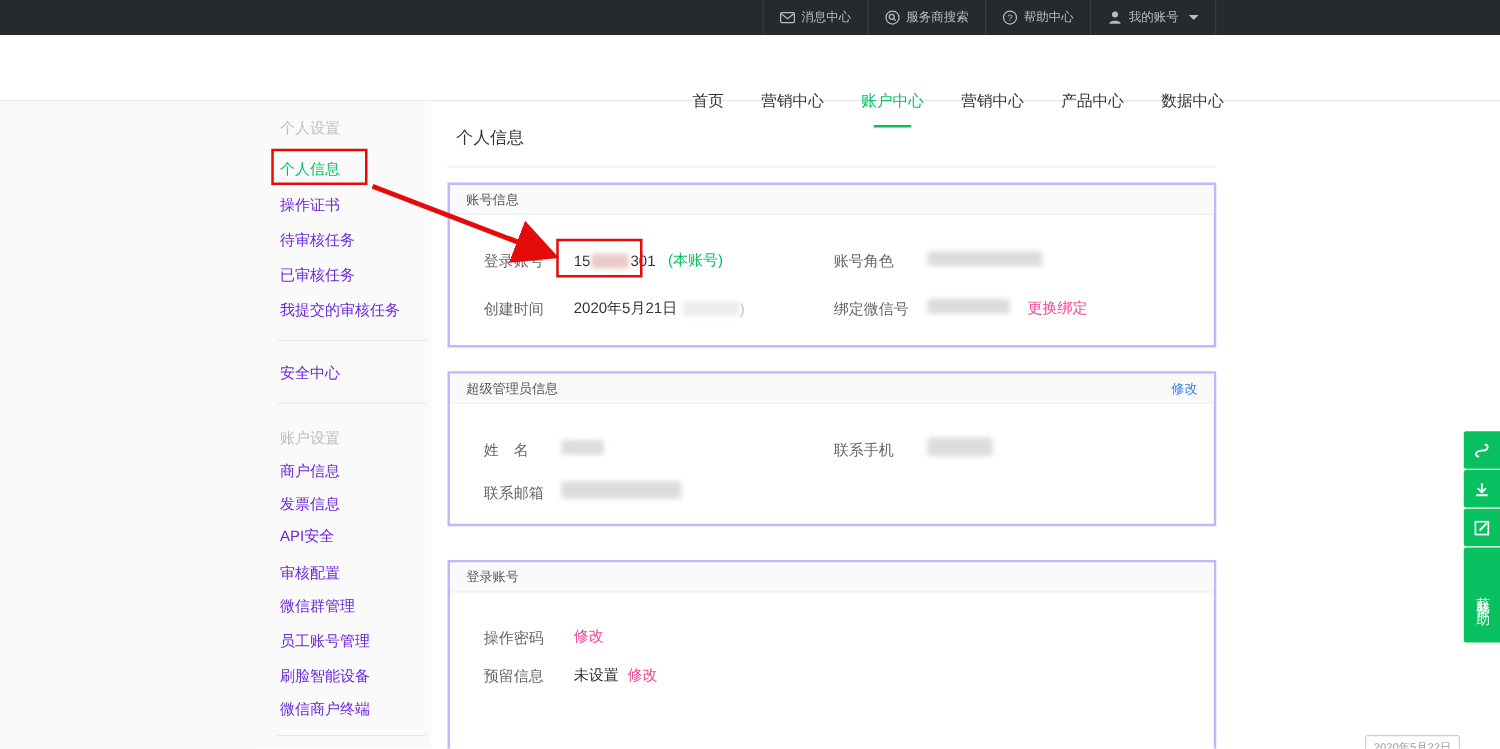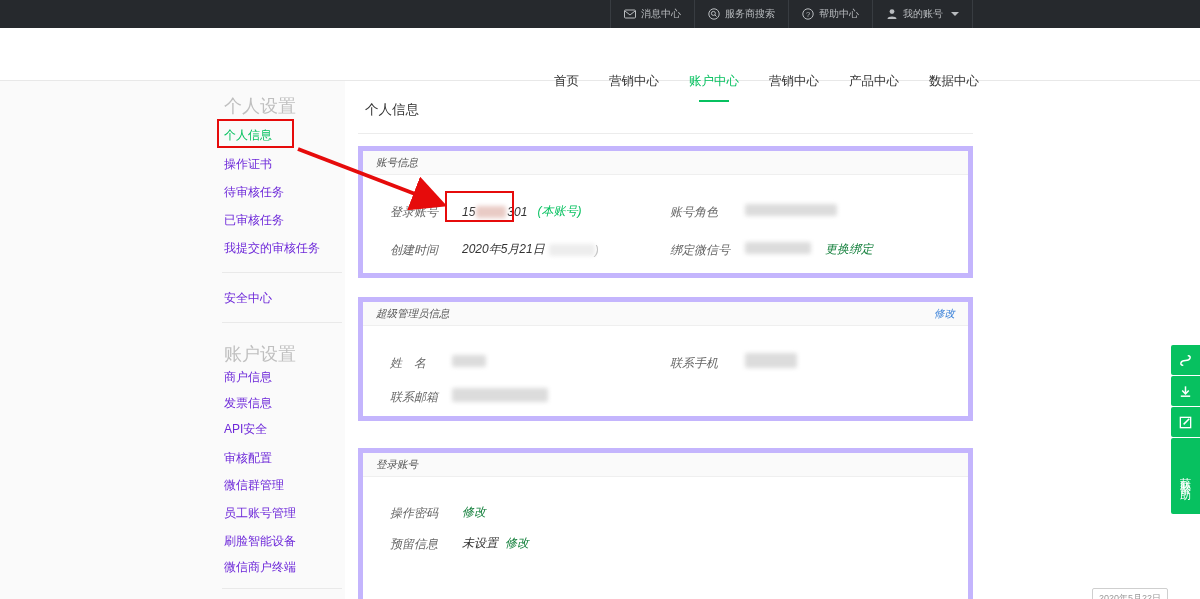--- a/index.html
+++ b/index.html
@@ -26,38 +26,38 @@
   #brand-divider { width:1px; height:16px; background:#DCDCDC; margin:0 12px; }
   #brand-portal { font-size:11px; color:#666; }
   #nav { position:absolute; right:221px; top:28px; height:53px; display:flex; align-items:stretch; gap:30px; }
   .nav-item { font-size:12.5px; color:#333; line-height:51px; position:relative; cursor:pointer; }
   .nav-item.active { color:#07C160; }
   .nav-item.active::after { content:""; position:absolute; left:50%; transform:translateX(-50%);
                             bottom:7px; width:30px; height:2px; background:#07C160; }
 
   
   #sidebar-bg { position:absolute; left:0; top:81px; width:345px; height:518px; background:#FAFAFA; }
-  .side-h { position:absolute; left:224px; font-size:18px; color:#BFBFBF; }
+  .side-h { position:absolute; left:224px; font-size:12px; color:#BFBFBF; }
   .side-item { position:absolute; left:224px; font-size:12px; color:#6d28d9; cursor:pointer; white-space:nowrap; }
   .side-item.active { color:#07C160; }
   .side-div { position:absolute; left:222px; width:120px; height:1px; background:#E9E9E9; }
 
   
   #page-title { position:absolute; left:365px; top:101px; font-size:13.5px; color:#333; }
   #title-divider { position:absolute; left:358px; top:133px; width:615px; height:1px; background:#ECECEC; }
-  .box { position:absolute; left:358px; width:615px; border:5px solid #c4b5fd; background:#fff;font-style:italic; }
+  .box { position:absolute; left:358px; width:615px; border:2px solid #c4b5fd; background:#fff; }
   #box-account { top:146px; height:132px; }
   #box-admin { top:297px; height:124px; }
   #box-security { top:448px; height:175px; }
   .box-h { height:24px; background:#FAFAFA; border-bottom:1px solid #EFEFEF; display:flex;
            align-items:center; justify-content:space-between; padding:0 13px; font-size:10.5px; color:#555; }
   .lbl { position:absolute; font-size:12px; color:#666; white-space:nowrap; }
   .val { position:absolute; font-size:12px; color:#333; white-space:nowrap; display:flex; align-items:center; }
   .blur-block { display:inline-block; background:#DCDCDC; border-radius:2px; filter:blur(2px); height:12px; }
-  .link { color:#15803d; cursor:pointer; }
+  .link { color:#ec4899; cursor:pointer; }
   a.link { text-decoration:none; font-size:12px; }
   .green-tag { color:#07C160; }
   .h-link { font-size:10.5px; color:#3B82D9; cursor:pointer; }
   .desc-line { font-size:9px; color:#9B9B9B; line-height:14px; white-space:nowrap; }
 
   
   .anno-box { position:absolute; border:2px solid #E60B0B; background:transparent; pointer-events:none; }
   #anno-box-sidebar { left:217px; top:119px; width:77px; height:29px; }
   #anno-box-account { left:445px; top:191px; width:69px; height:31px; }
   #anno-arrow { position:absolute; left:290px; top:140px; pointer-events:none; }

